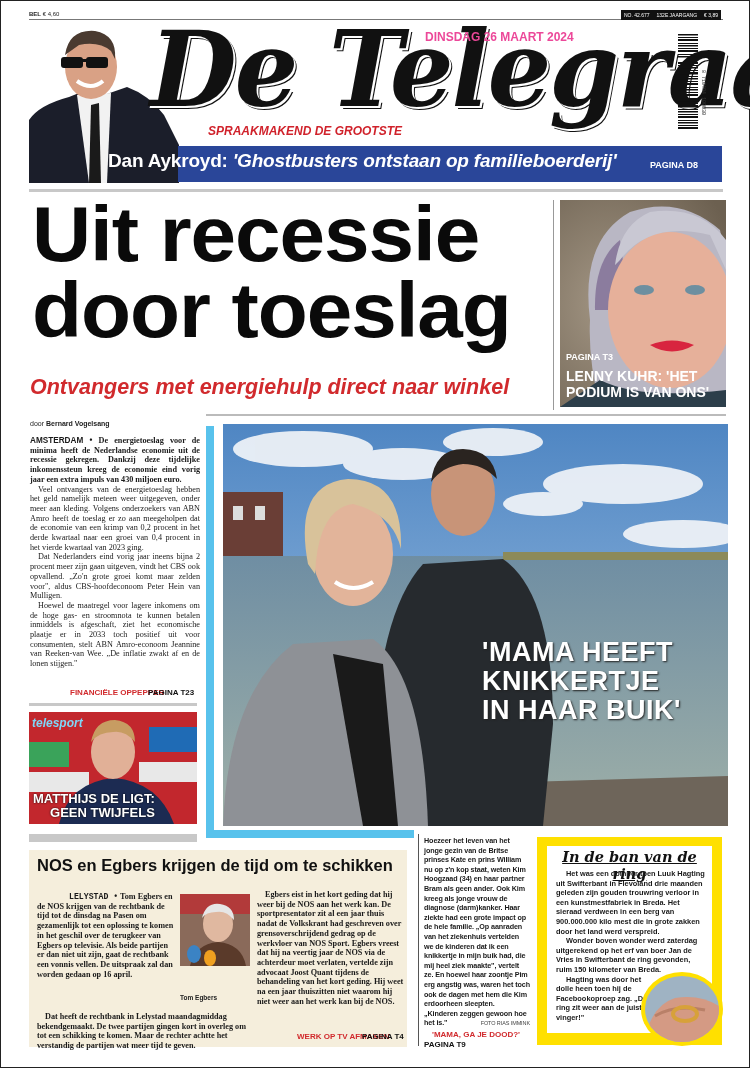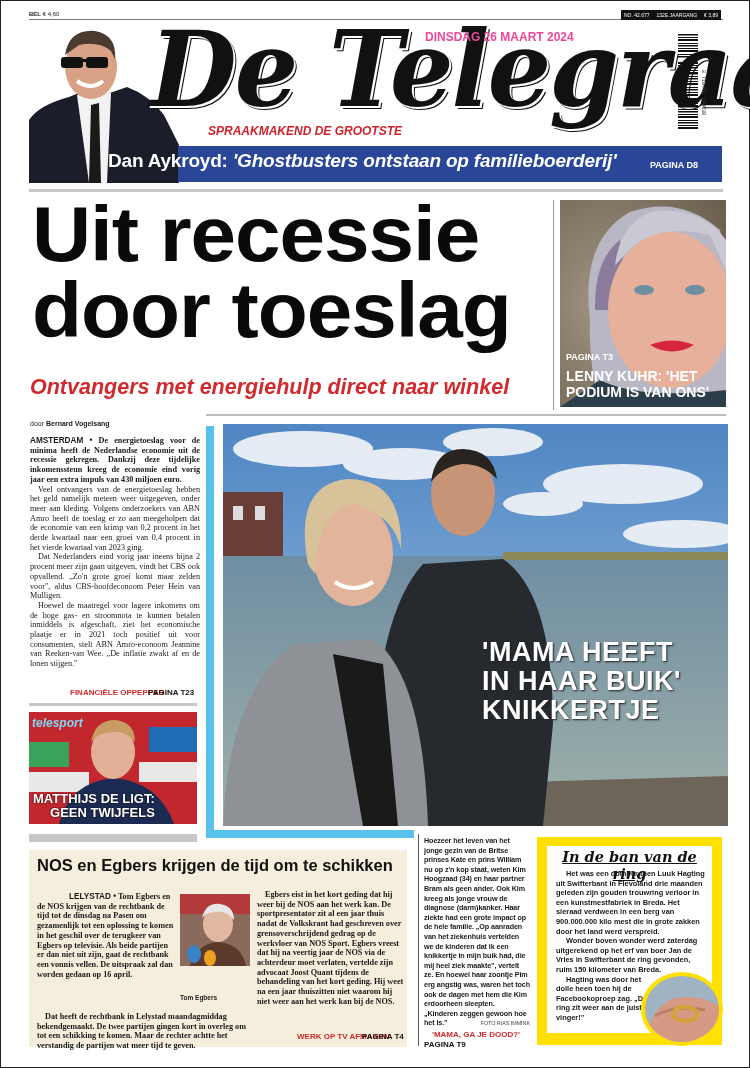--- a/index.html
+++ b/index.html
@@ -59,21 +59,21 @@
   
   .cyan-bar-v { position: absolute; left: 206px; top: 426px; width: 8px; height: 412px; background: #58c2ec; }
   .cyan-bar-h { position: absolute; left: 206px; top: 830px; width: 208px; height: 8px; background: #58c2ec; }
   .main-photo { position: absolute; left: 223px; top: 424px; width: 505px; height: 402px; overflow: hidden; }
   .main-quote { position: absolute; left: 482px; top: 638px; font: 900 27px "Liberation Sans", sans-serif; color: #fff; line-height: 29px; text-shadow: 1px 1px 2px #222; letter-spacing: 0.5px; }
 
   
   .nos-box { position: absolute; left: 29px; top: 850px; width: 378px; height: 197px; background: #f5eedc; }
   .nos-title { position: absolute; left: 37px; top: 856px; font: bold 16.5px "Liberation Sans", sans-serif; color: #111; white-space: nowrap; }
   .nos-col1 { position: absolute; left: 37px; top: 892px; width: 140px; font: 8.2px/9.7px "Liberation Serif", serif; color: #1a1a1a; font-weight: bold; }
-  .nos-col1 .dateline { font-family: Liberation Sans, sans-serif; padding-left: 32px; }
+  .nos-col1 .dateline { font-family: Liberation Mono, monospace; padding-left: 32px; }
   .nos-col1b { position: absolute; left: 37px; top: 1004px; width: 215px; font: 8.2px/9.7px "Liberation Serif", serif; color: #1a1a1a; font-weight: bold; margin-top: 8px; }
   .nos-photo { position: absolute; left: 180px; top: 894px; width: 70px; height: 72px; overflow: hidden; }
   .nos-caption { position: absolute; left: 180px; top: 994px; font: bold 6.5px "Liberation Sans", sans-serif; color: #222; }
   .nos-col2 { position: absolute; left: 257px; top: 890px; width: 148px; font: 8.2px/9.7px "Liberation Serif", serif; color: #1a1a1a; font-weight: bold; }
   .nos-col2 p { text-indent: 8px; }
 
   
   .mid-rule { position: absolute; left: 418px; top: 834px; width: 1px; height: 212px; background: #555; }
   .mid-col { position: absolute; left: 424px; top: 836px; width: 106px; font: bold 7.2px/9.6px "Liberation Sans", sans-serif; color: #1a1a1a; letter-spacing: -0.1px; }
   .mid-credit { font-weight: normal; font-size: 5.5px; color: #444; float: right; margin-top: 1px; }
@@ -199,21 +199,21 @@
 <div class="lenny-title">
   <div>LENNY KUHR: 'HET</div>
   <div>PODIUM IS VAN ONS'</div>
 </div>
 
 <div class="byline"><span>door</span> <b>Bernard Vogelsang</b></div>
 <div class="lead-body">
   <p class="first intro"><span class="dateline">AMSTERDAM •</span> <span>De energietoeslag voor de minima heeft de Nederlandse economie uit de recessie gekregen. Dankzij deze tijdelijke inkomenssteun kreeg de economie eind vorig jaar een extra impuls van 430 miljoen euro.</span></p>
   <p>Veel ontvangers van de energietoeslag hebben het geld namelijk meteen weer uitgegeven, onder meer aan kleding. Volgens onderzoekers van ABN Amro heeft de toeslag er zo aan meegeholpen dat de economie van een krimp van 0,2 procent in het derde kwartaal naar een groei van 0,4 procent in het vierde kwartaal van 2023 ging.</p>
   <p>Dat Nederlanders eind vorig jaar ineens bijna 2 procent meer zijn gaan uitgeven, vindt het CBS ook opvallend. „Zo'n grote groei komt maar zelden voor", aldus CBS-hoofdeconoom Peter Hein van Mulligen.</p>
-  <p>Hoewel de maatregel voor lagere inkomens om de hoge gas- en stroomnota te kunnen betalen inmiddels is afgeschaft, ziet het economische plaatje er in 2021 toch positief uit voor consumenten, stelt ABN Amro-econoom Jeannine van Reeken-van Wee. „De inflatie zwakt af en de lonen stijgen."</p>
+  <p>Hoewel de maatregel voor lagere inkomens om de hoge gas- en stroomnota te kunnen betalen inmiddels is afgeschaft, ziet het economische plaatje er in 2033 toch positief uit voor consumenten, stelt ABN Amro-econoom Jeannine van Reeken-van Wee. „De inflatie zwakt af en de lonen stijgen."</p>
 </div>
 <div class="kicker-red" style="left:30px;top:688px;">FINANCIËLE OPPEPPER</div>
 <div class="kicker-page" style="left:148px;top:688px;">PAGINA T23</div>
 <div class="rule-grey" style="left:29px;top:703px;width:168px;height:3px;"></div>
 
 <div class="deligt">
   <svg width="168" height="112" viewBox="0 0 168 112">
     <rect width="168" height="112" fill="#c2272d"></rect>
     <rect x="0" y="30" width="40" height="25" fill="#3aa35a"></rect>
     <rect x="120" y="15" width="48" height="25" fill="#1f6bb5"></rect>
@@ -267,22 +267,22 @@
 
     <path d="M0 402 Q5 270 70 220 L150 215 Q200 250 205 402 Z" fill="#8e9196"></path>
     <path d="M110 230 L140 402 L175 402 L160 240 Z" fill="#1a1a1a"></path>
     <ellipse cx="130" cy="130" rx="40" ry="52" fill="#e2b49a"></ellipse>
     <path d="M85 140 Q70 60 125 55 Q180 55 178 125 Q170 90 130 80 Q95 85 92 150 Z" fill="#d8c29a"></path>
     <path d="M112 158 Q130 170 150 158" stroke="#fff" stroke-width="4" fill="none"></path>
   </svg>
 </div>
 <div class="main-quote">
   <div>'MAMA HEEFT</div>
+  <div>KNIKKERTJE</div>
   <div>IN HAAR BUIK'</div>
-  <div>KNIKKERTJE</div>
 </div>
 
 <div class="nos-box"></div>
 <div class="nos-title">NOS en Egbers krijgen de tijd om te schikken</div>
 <div class="nos-col1"><span class="dateline">LELYSTAD •</span> <span>Tom Egbers en de NOS krijgen van de rechtbank de tijd tot de dinsdag na Pasen om gezamenlijk tot een oplossing te komen in het geschil over de terugkeer van Egbers op televisie. Als beide partijen er dan niet uit zijn, gaat de rechtbank een vonnis vellen. De uitspraak zal dan worden gedaan op 16 april.</span></div>
 <div class="nos-photo">
   <svg width="70" height="72" viewBox="0 0 70 72">
     <rect width="70" height="72" fill="#8a6a5a"></rect>
     <rect x="0" y="0" width="70" height="20" fill="#b23a3a"></rect>
     <ellipse cx="38" cy="30" rx="15" ry="18" fill="#e0b8a0"></ellipse>

